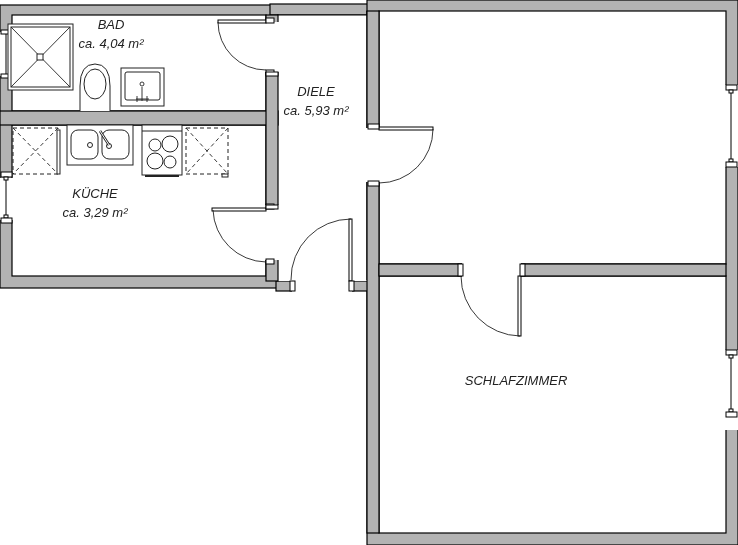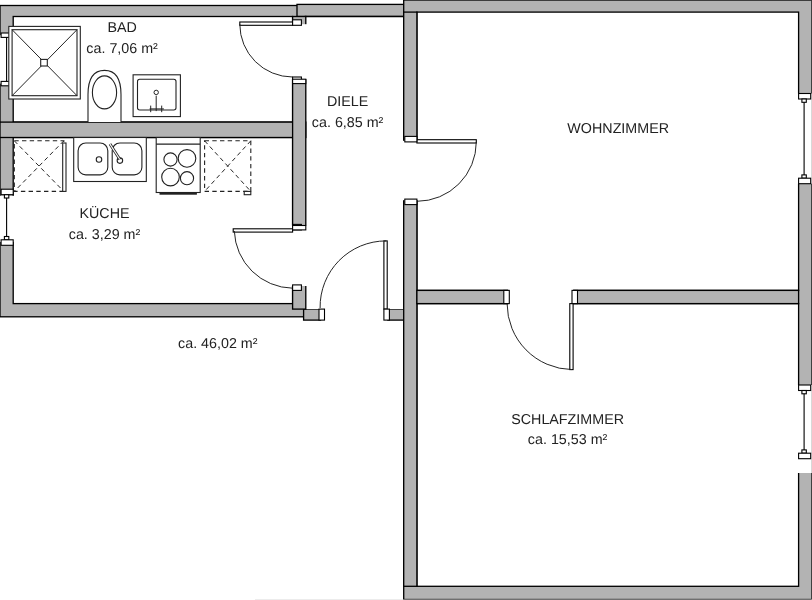--- a/index.html
+++ b/index.html
@@ -6,21 +6,21 @@
   body { width: 738px; height: 545px; overflow: hidden; position: relative; font-family: "Liberation Sans", "DejaVu Sans", sans-serif; }
   #plan { position: absolute; left: 0; top: 0; }
   .wall { fill: #b3b3b3; stroke: #000; stroke-width: 1.2; }
   .room { fill: #ffffff; stroke: #000; stroke-width: 1.2; }
   .fix { fill: #ffffff; stroke: #222; stroke-width: 1; }
   .dash { fill: #ffffff; stroke: #222; stroke-width: 1; stroke-dasharray: 4 3; }
   .thin { fill: none; stroke: #222; stroke-width: 0.9; }
   .door-leaf { fill: #ffffff; stroke: #000; stroke-width: 1; }
   .jamb { fill: #ffffff; stroke: #000; stroke-width: 1; }
   .label { position: absolute; text-align: center; color: #222; font-size: 13px; line-height: 19px; white-space: nowrap; transform: translateX(-50%); }
-  .label span { display: block; }
+  .label span { display: block; font-style: italic; }
 </style>
 </head>
 <body>
 
 <svg id="plan" width="738" height="545" viewBox="0 0 738 545" xmlns="http://www.w3.org/2000/svg">
 
   <rect class="wall" x="0" y="5" width="278" height="283"></rect>
 
   <rect class="wall" x="270" y="4" width="108" height="11"></rect>
 
@@ -173,32 +173,29 @@
   <g>
     <rect class="dash" x="186" y="128" width="42" height="46"></rect>
     <line class="thin" x1="186" y1="128" x2="228" y2="174" stroke-dasharray="4 3"></line>
     <line class="thin" x1="228" y1="128" x2="186" y2="174" stroke-dasharray="4 3"></line>
     <rect class="fix" x="222" y="174" width="6" height="3"></rect>
   </g>
 </svg>
 
 <div class="label" style="left:111px; top:15px;">
   <span>BAD</span>
-  <span>ca. 7,06 m²</span>
+  <span>ca. 4,04 m²</span>
 </div>
 <div class="label" style="left:67px; top:184px;margin-left:28px;">
   <span>KÜCHE</span>
   <span>ca. 3,29 m²</span>
 </div>
 <div class="label" style="left:316px; top:82px;">
   <span>DIELE</span>
-  <span>ca. 6,85 m²</span>
+  <span>ca. 5,93 m²</span>
 </div>
 <div class="label" style="left:562px; top:107px;">
-  <span>WOHNZIMMER</span>
 </div>
 <div class="label" style="left:516px; top:371px;">
   <span>SCHLAFZIMMER</span>
-  <span>ca. 15,53 m²</span>
 </div>
 <div class="label" style="left:198px; top:302px;">
-  <span>ca. 46,02 m²</span>
 </div>
 
 </body></html>

